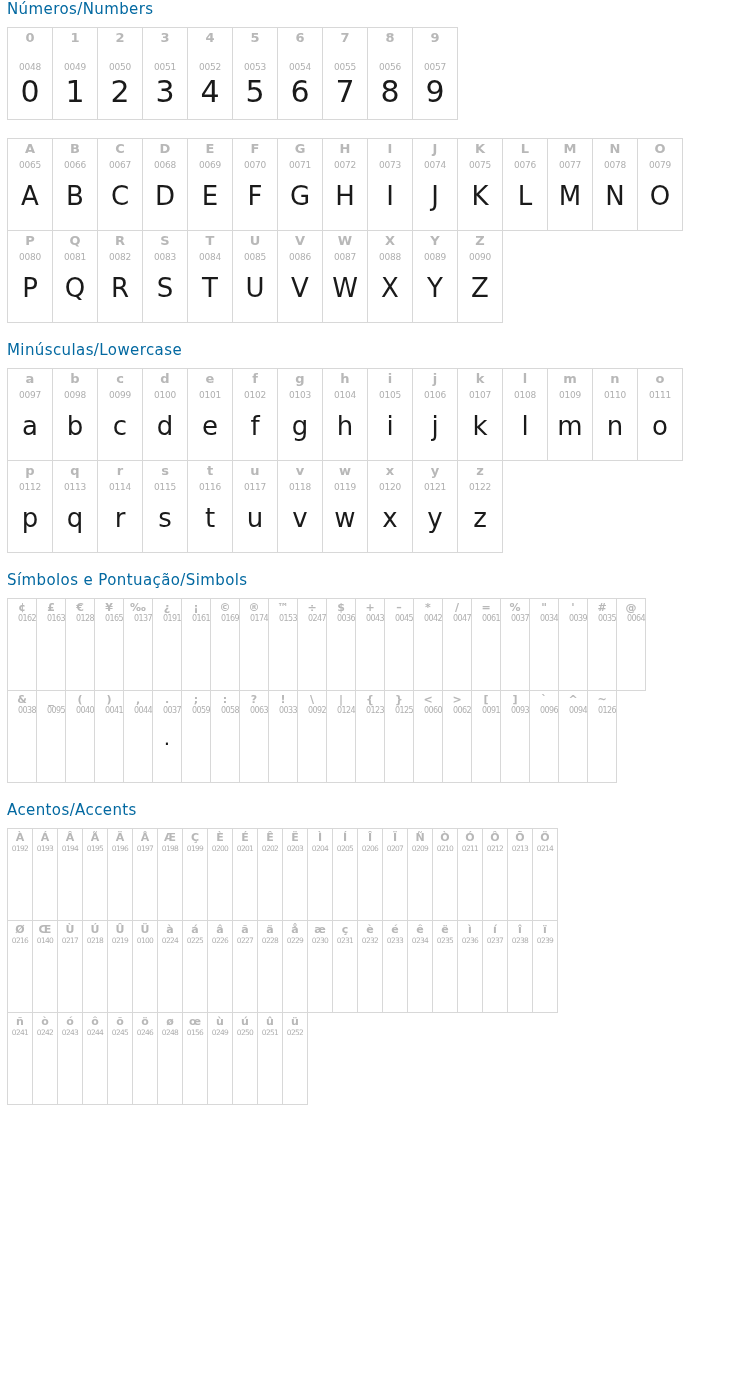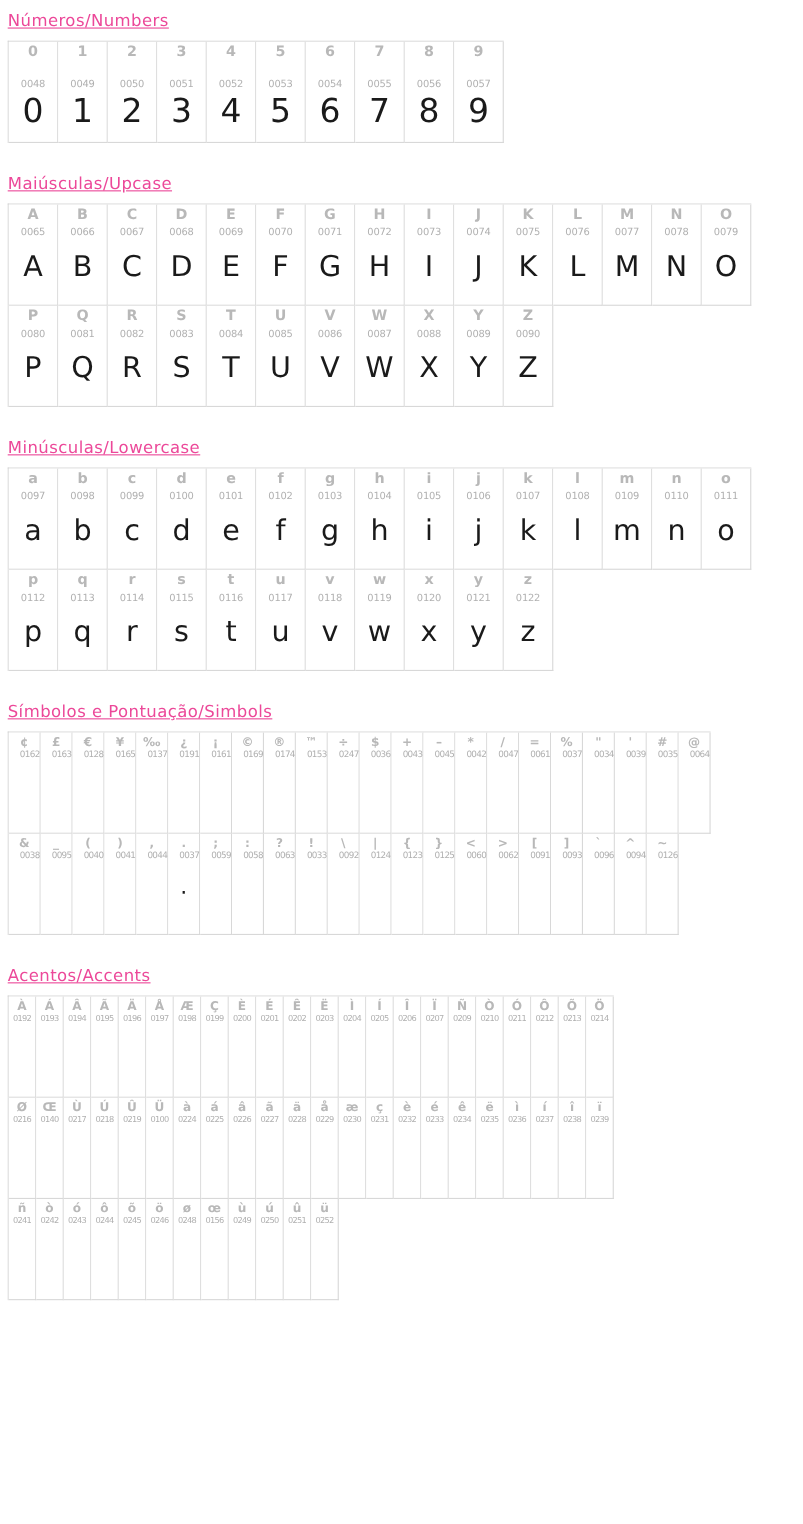--- a/index.html
+++ b/index.html
@@ -17,27 +17,26 @@
   .page {
     position: relative;
     width: 730px;
     padding: 0;
   }
   .section {
     margin: 0 0 18px 0;
   }
   .section-title {
     font-size: 15px;
-    color: #ec4899;
+    color: #0369a1;
     font-family: "DejaVu Sans", sans-serif;
     font-weight: 400;
     letter-spacing: 0.4px;
     margin: 0 0 9px 7px;
-    padding-top: 10px;
-    text-decoration: underline;
+    padding-top: 0;
   }
   .grid-row {
     display: flex;
     flex-wrap: nowrap;
     margin-left: 7px;
     border-left: 1px solid #d8d8d8;
     border-top: 1px solid #d8d8d8;
     width: max-content;
   }
   .cell {
@@ -176,21 +175,20 @@
               <div class="cell-head">
                 <div class="cell-char">9</div>
                 <div class="cell-code">0057</div>
               </div>
               <div class="cell-glyph">9</div>
             </div>
           </div>
         </div>
       </div>
       <div class="section">
-        <div class="section-title">Maiúsculas/Upcase</div>
         <div class="rows-wrap block-alpha">
           <div class="grid-row">
             <div class="cell">
               <div class="cell-head">
                 <div class="cell-char">A</div>
                 <div class="cell-code">0065</div>
               </div>
               <div class="cell-glyph">A</div>
             </div>
             <div class="cell">

